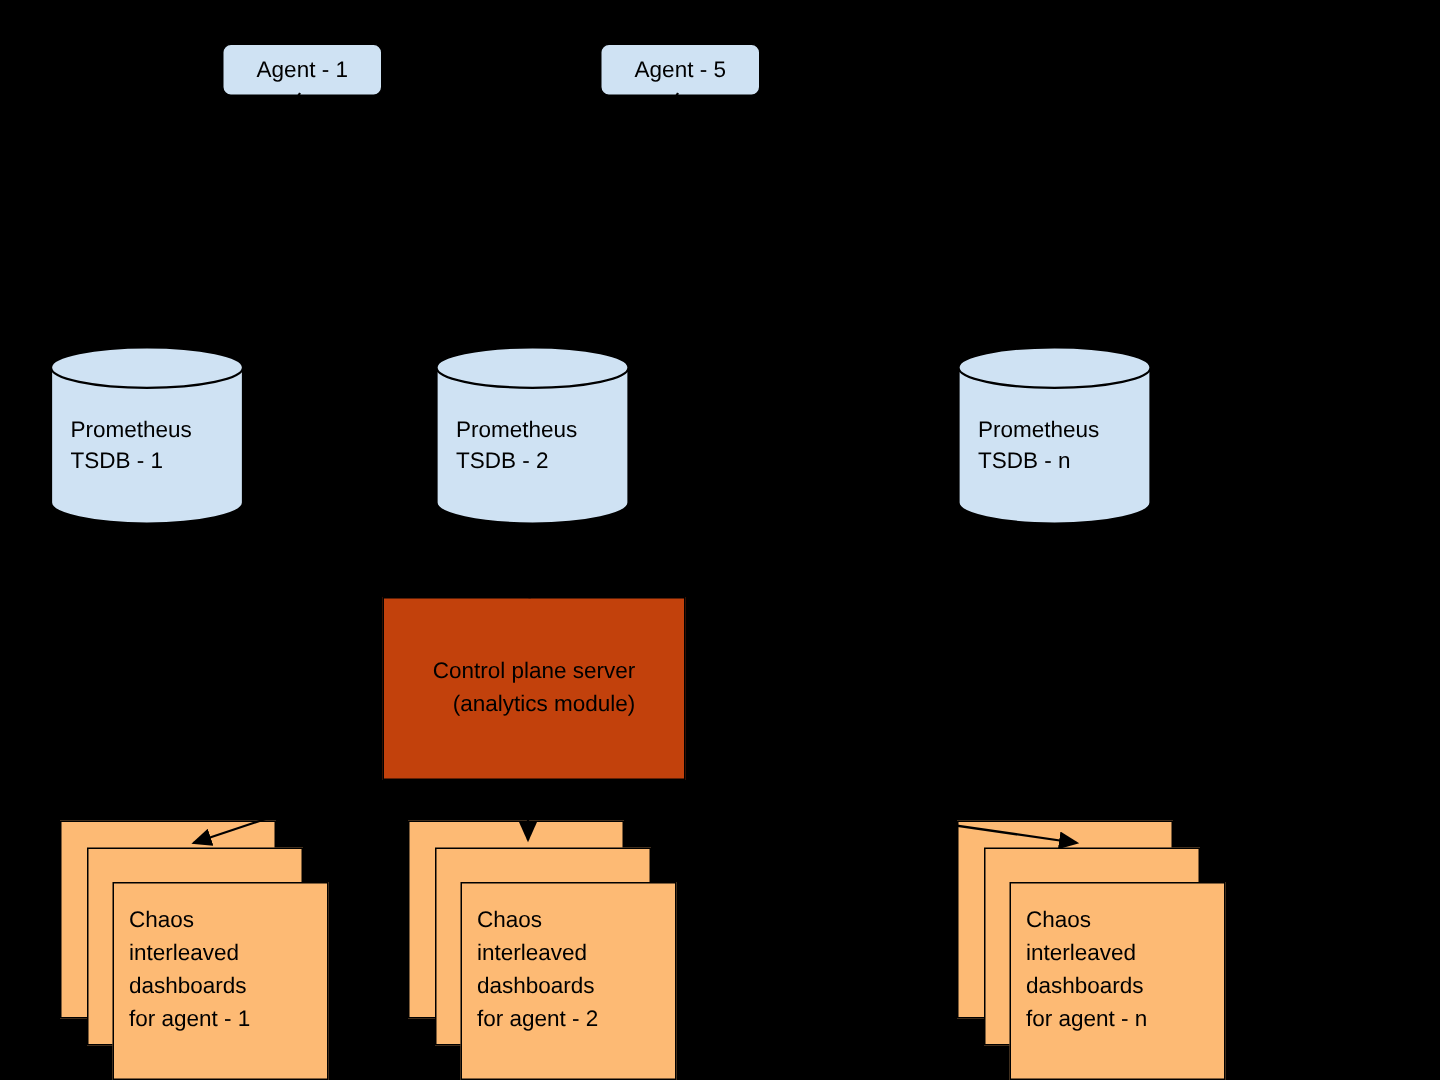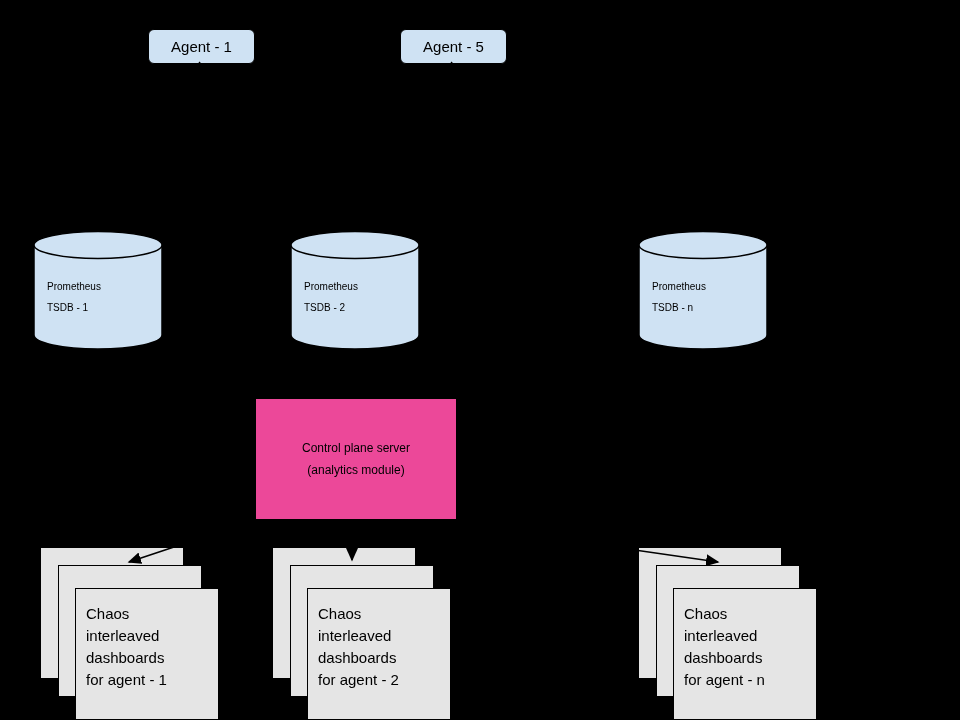--- a/index.html
+++ b/index.html
@@ -15,36 +15,36 @@
     position: absolute; top: 29px; width: 105px; height: 33px;
     background: #cfe2f3; border: 1px solid #000; border-radius: 6px;
     display: flex; align-items: center; justify-content: center;
     font-size: 15px; color: #000;
   }
 
   .cylinder { position: absolute; width: 130px; height: 121px; }
   .cylinder svg { display: block; }
   .cyl-label {
     position: absolute; left: 14px; top: 46px;
-    font-size: 10px; line-height: 21px; color: #000;
+    font-size: 15px; line-height: 21px; color: #000;
     white-space: pre-line;
   }
 
   .control {
     position: absolute; left: 255px; top: 398px; width: 200px; height: 120px;
-    background: #ec4899; border: 1px solid #000;
+    background: #c2410c; border: 1px solid #000;
     display: flex; align-items: center; justify-content: center;
-    text-align: center; font-size: 12px; line-height: 22px; color: #000;
+    text-align: right; font-size: 15px; line-height: 22px; color: #000;
     white-space: pre-line;
   }
 
   .stack { position: absolute; width: 200px; height: 180px; }
   .sheet {
     position: absolute; width: 142px; height: 130px;
-    background: #e5e5e5; border: 1px solid #000;
+    background: #fdba74; border: 1px solid #000;
   }
   .sheet-label {
     position: absolute; left: 10px; top: 14px;
     font-size: 15px; line-height: 22px; color: #000;
     white-space: pre-line;
   }
 
   .overlay {
     position: absolute; left: 0; top: 0; width: 960px; height: 720px;
     pointer-events: none;

